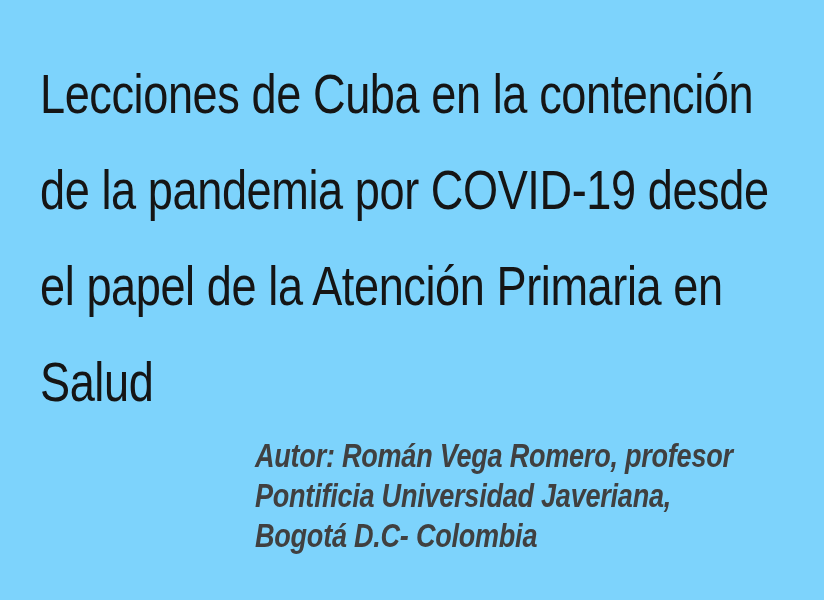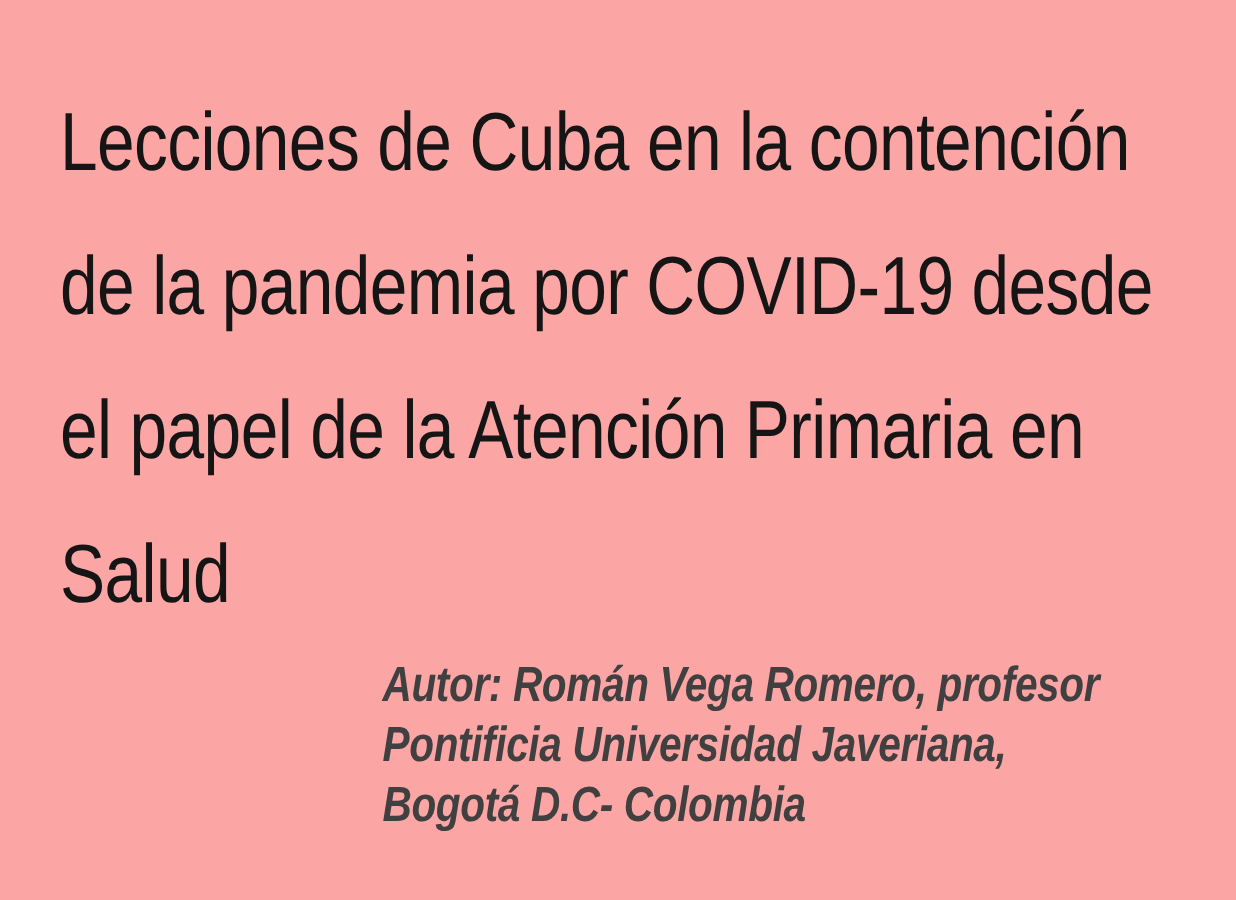--- a/index.html
+++ b/index.html
@@ -8,21 +8,21 @@
     width: 824px;
     height: 600px;
     background: #ffffff;
     overflow: hidden;
     font-family: "Liberation Sans", sans-serif;
   }
   .slide {
     position: relative;
     width: 824px;
     height: 600px;
-    background: #fca5a5;
+    background: #7dd3fc;
   }
   .title-block {
     position: absolute;
     left: 40px;
     top: 46px;
     white-space: nowrap;
   }
   .title-line {
     font-size: 55px;
     line-height: 96px;

